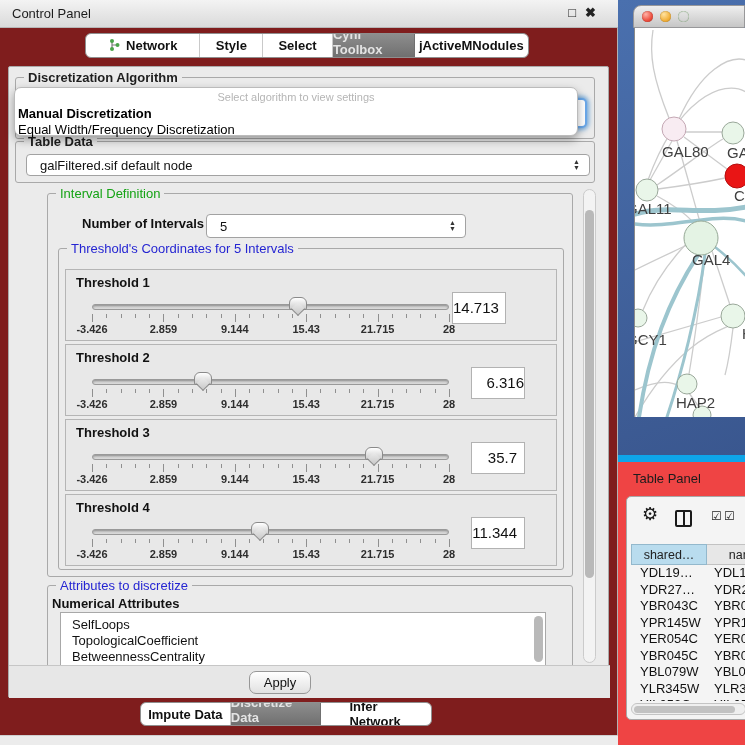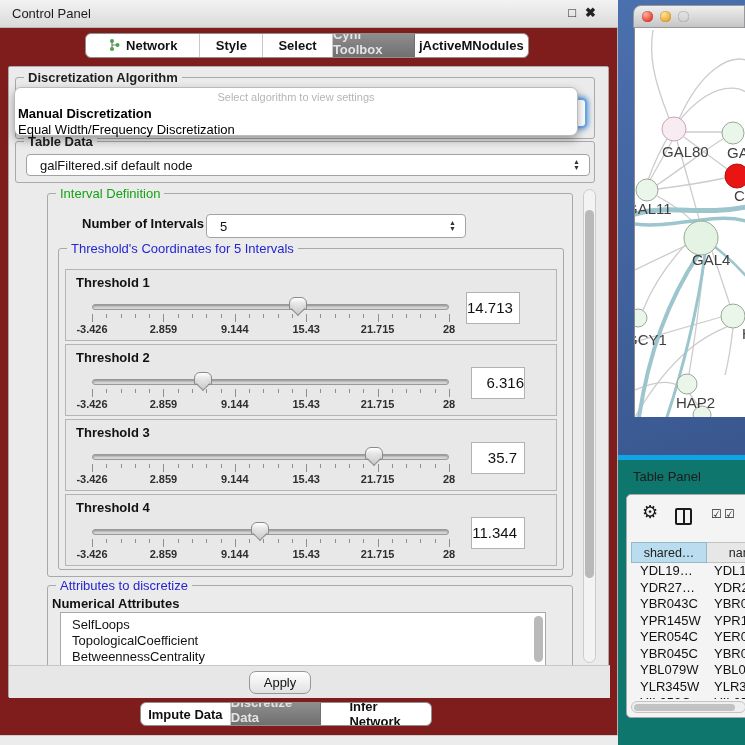--- a/index.html
+++ b/index.html
@@ -81,21 +81,21 @@
   #desktop{position:absolute;left:618px;top:0;width:127px;height:455px;
            background:linear-gradient(160deg,#4a70ae,#3a578f);}
   .netwin-title{position:absolute;left:15px;top:5px;width:112px;height:23px;
                 background:linear-gradient(#efefef,#c6c6c6);border:1px solid #98989a;
                 border-radius:8px 0 0 0;box-sizing:border-box;}
   .light{position:absolute;top:5px;width:11px;height:11px;border-radius:50%;box-sizing:border-box;}
   .net-canvas{position:absolute;left:16px;top:28px;width:111px;height:389px;background:#fff;
               border-left:1px solid #8a8a8a;box-sizing:border-box;overflow:hidden;}
   
   #table-panel{position:absolute;left:618px;top:455px;width:127px;height:290px;
-               background:#0f766e;border-top:5px solid #0ea5e9;box-sizing:border-box;}
+               background:#ef4444;border-top:7px solid #0ea5e9;box-sizing:border-box;}
   .tp-title{position:absolute;left:15px;top:9px;font-size:13px;color:#1c1c1c;}
   .tp-inner{position:absolute;left:8px;top:34px;width:130px;height:224px;background:#f4f4f4;
             border:1px solid #a8a8a8;border-radius:5px;box-sizing:border-box;}
   .gear{position:absolute;left:15px;top:8px;font-size:18px;color:#1a1a1a;line-height:18px;}
   .col-icon{position:absolute;left:48px;top:13px;width:13px;height:13px;border:2px solid #1a1a1a;
             border-radius:2px;box-sizing:content-box;}
   .col-icon::after{content:"";position:absolute;left:5.5px;top:0;width:2px;height:13px;background:#1a1a1a;}
   .cb-icon{position:absolute;top:12px;font-size:12px;color:#222;line-height:14px;}
   .tbl-header{position:absolute;left:4px;top:47px;display:flex;height:21px;}
   .hcell{width:76px;height:21px;box-sizing:border-box;font-size:12.5px;color:#222;
@@ -228,21 +228,21 @@
                     <div class="tick-labels">
                       <span class="tick-label" style="left: 0px;">-3.426</span>
                       <span class="tick-label" style="left: 71.4px;">2.859</span>
                       <span class="tick-label" style="left: 142.8px;">9.144</span>
                       <span class="tick-label" style="left: 214.2px;">15.43</span>
                       <span class="tick-label" style="left: 285.6px;">21.715</span>
                       <span class="tick-label" style="left: 357px;">28</span>
                     </div>
                     <div class="sl-thumb" style="left: 197.059px;"></div>
                   </div>
-                  <div class="value-box" style="left: 400px; top: 22px; width: 54px; height: 32px; line-height: 30px; padding-right: 7px;">14.713</div>
+                  <div class="value-box" style="left: 386px; top: 22px; width: 54px; height: 32px; line-height: 30px; padding-right: 7px;">14.713</div>
                 </div>
                 <div class="th-box" style="left: 6px; top: 95px; width: 492px; height: 72px;">
                   <div class="th-label">Threshold 2</div>
                   <div class="slider">
                     <div class="sl-track"></div>
                     <div class="ticks">
                       <div class="tick" style="left: 0px; height: 8px;"></div>
                       <div class="tick" style="left: 14.28px; height: 4px;"></div>
                       <div class="tick" style="left: 28.56px; height: 4px;"></div>
                       <div class="tick" style="left: 42.84px; height: 4px;"></div>

